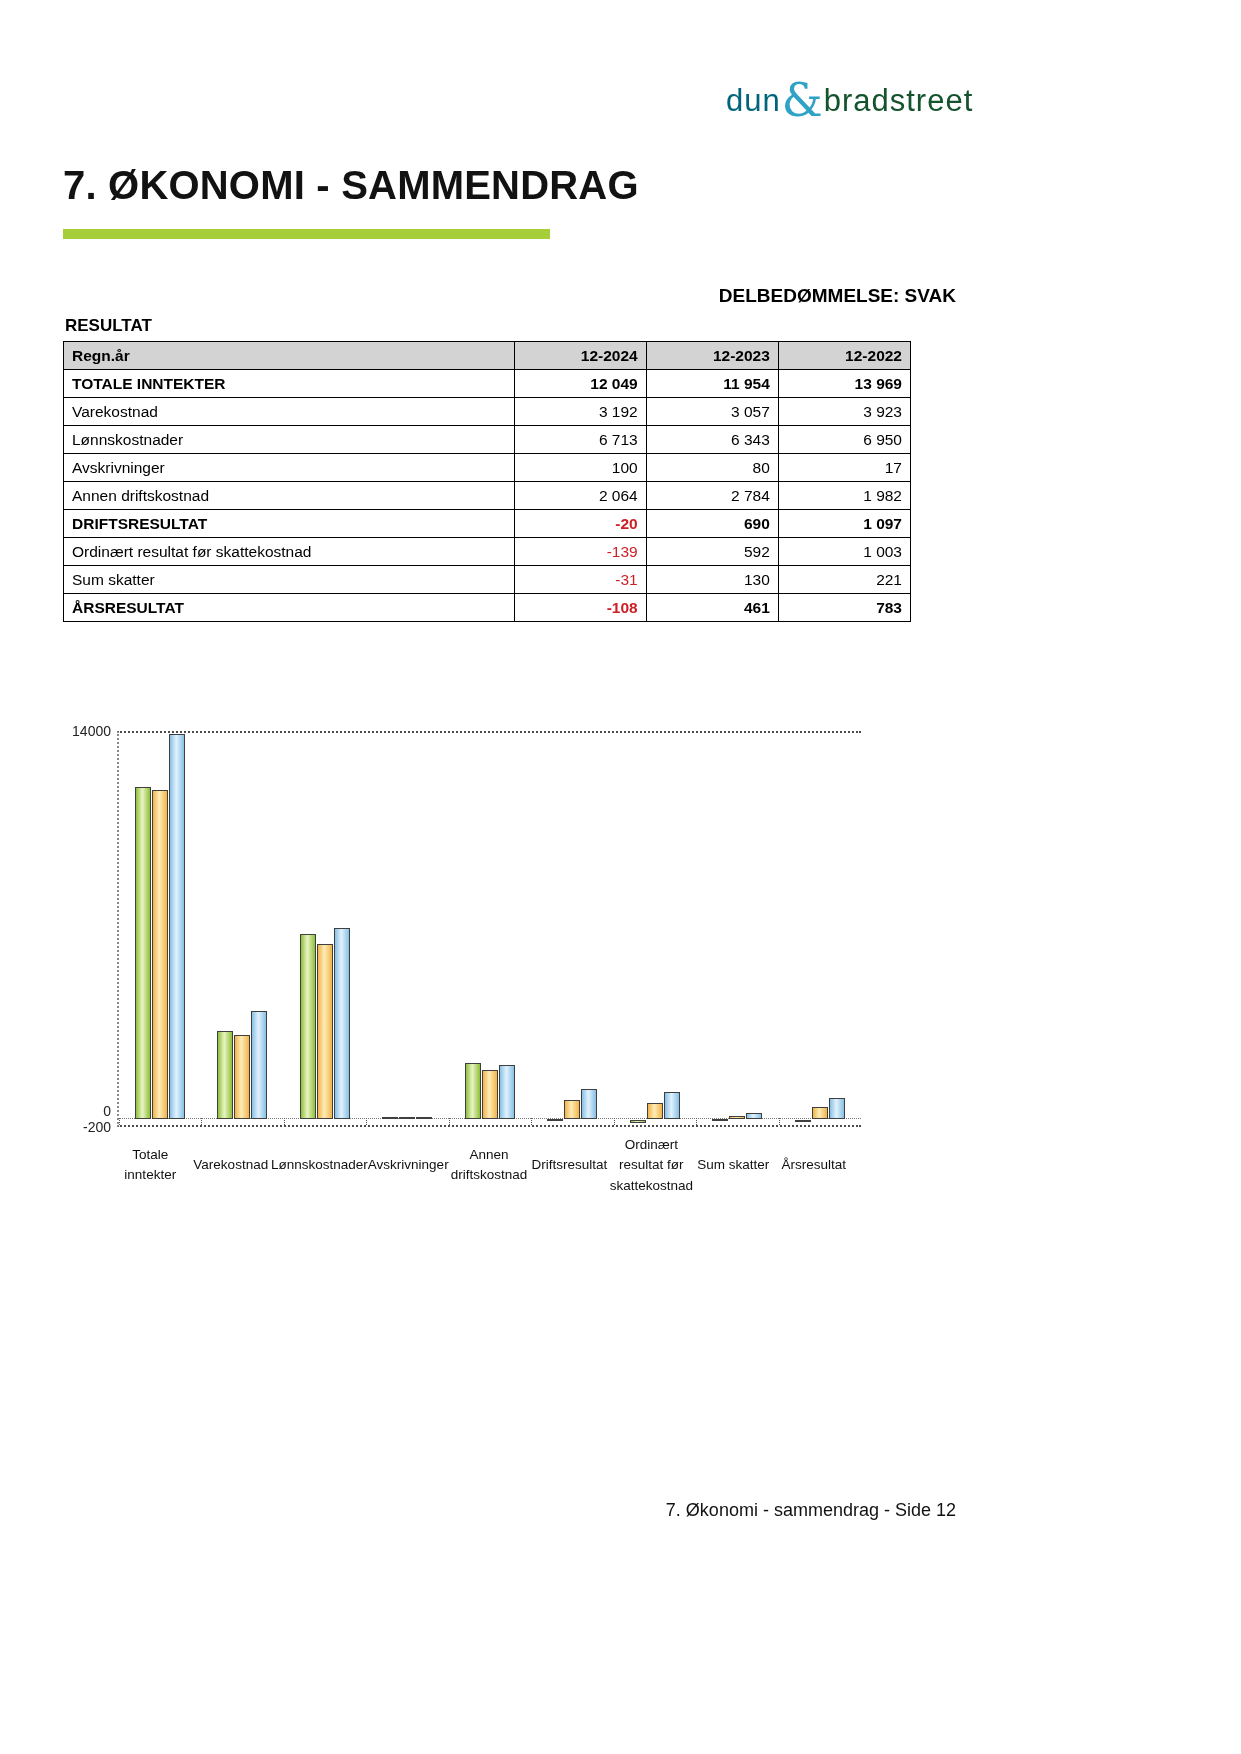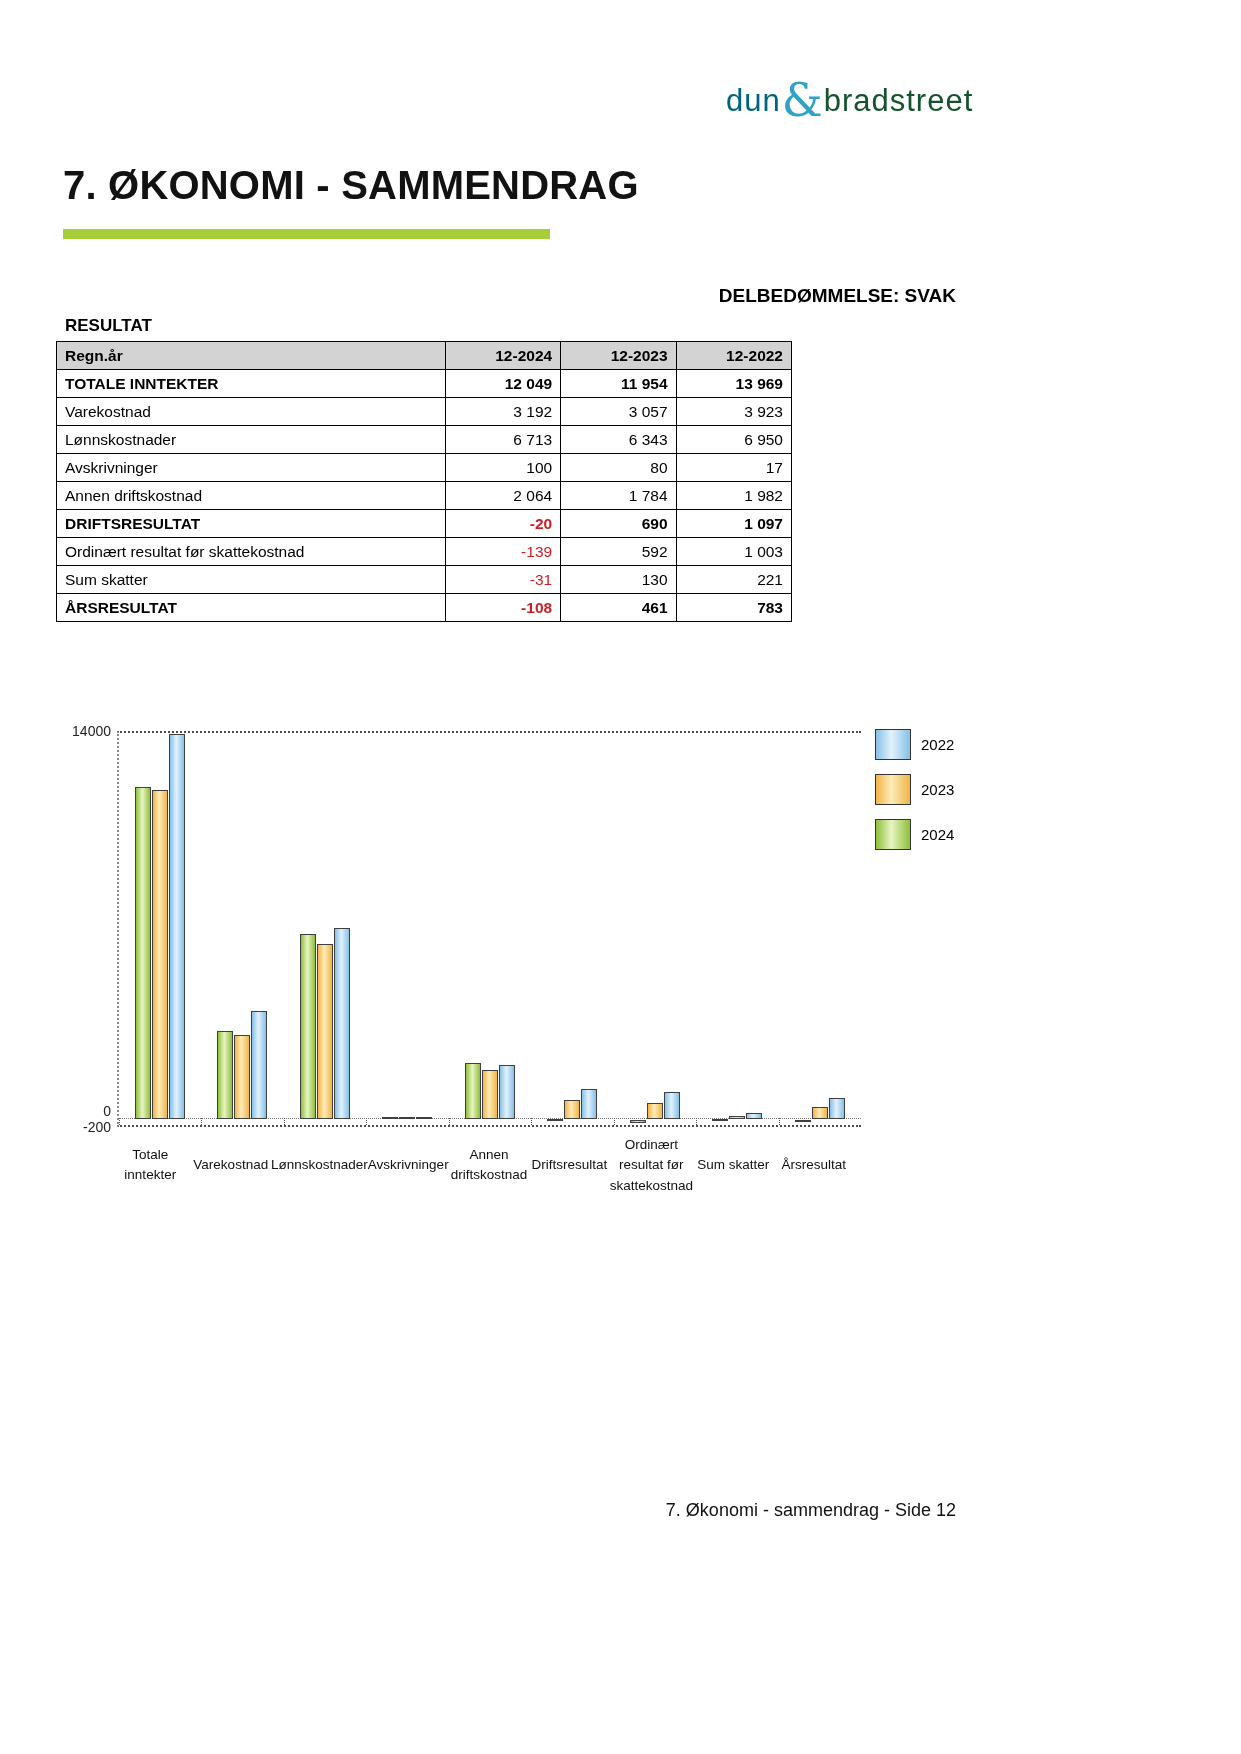--- a/index.html
+++ b/index.html
@@ -15,21 +15,21 @@
 
   
   .page-title { position:absolute; left:63px; top:163px; font-size:40px; font-weight:700; color:#121212; letter-spacing:0.2px; }
   .title-rule { position:absolute; left:63px; top:229px; width:487px; height:10px; background:#a6ce38; }
 
   .assessment { position:absolute; left:63px; top:285px; width:893px; text-align:right; font-size:19px; font-weight:700; }
   .section-label { position:absolute; left:65px; top:316px; font-size:17px; font-weight:700; }
   .units-note { position:absolute; left:63px; top:317px; width:893px; text-align:right; font-size:16px; }
 
   
-  .results-table { position:absolute; left:56px; top:341px; width:736px; border-collapse:collapse; font-size:15.5px; }
+  .results-table { position:absolute; left:63px; top:341px; width:848px; border-collapse:collapse; font-size:15.5px; }
   .results-table th, .results-table td { border:1px solid #000; height:28px; padding:3px 8px; vertical-align:middle; }
   .results-table th { background:#d3d3d3; font-weight:700; }
   .results-table th.label-head { text-align:left; width:476px; }
   .results-table th.year-head { text-align:right; width:139px; }
   .results-table td.label-cell { text-align:left; }
   .results-table td.num-cell { text-align:right; }
   .results-table tr.bold-row td { font-weight:700; }
   .results-table td.negative { color:#cc2027; }
 
   
@@ -102,21 +102,21 @@
         </tr>
         <tr>
           <td class="label-cell">Avskrivninger</td>
           <td class="num-cell">100</td>
           <td class="num-cell">80</td>
           <td class="num-cell">17</td>
         </tr>
         <tr>
           <td class="label-cell">Annen driftskostnad</td>
           <td class="num-cell">2 064</td>
-          <td class="num-cell">1 784</td>
+          <td class="num-cell">2 784</td>
           <td class="num-cell">1 982</td>
         </tr>
         <tr class="bold-row">
           <td class="label-cell">DRIFTSRESULTAT</td>
           <td class="num-cell negative">-20</td>
           <td class="num-cell">690</td>
           <td class="num-cell">1 097</td>
         </tr>
         <tr>
           <td class="label-cell">Ordinært resultat før skattekostnad</td>
@@ -220,31 +220,17 @@
           <div>skattekostnad</div>
         </div>
         <div class="cat-label">
           <div>Sum skatter</div>
         </div>
         <div class="cat-label">
           <div>Årsresultat</div>
         </div>
       </div>
 
-    <div class="legend">
-      <div class="legend-entry">
-        <span class="swatch" style="background: linear-gradient(90deg, rgb(134, 192, 230) 0%, rgb(226, 242, 252) 45%, rgb(134, 192, 230) 100%);"></span>
-        <span class="legend-label">2022</span>
-      </div>
-      <div class="legend-entry">
-        <span class="swatch" style="background: linear-gradient(90deg, rgb(242, 180, 72) 0%, rgb(253, 236, 185) 45%, rgb(242, 180, 72) 100%);"></span>
-        <span class="legend-label">2023</span>
-      </div>
-      <div class="legend-entry">
-        <span class="swatch" style="background: linear-gradient(90deg, rgb(143, 191, 58) 0%, rgb(233, 245, 196) 45%, rgb(143, 191, 58) 100%);"></span>
-        <span class="legend-label">2024</span>
-      </div>
-    </div>
   </div>
 
   <div class="footer">7. Økonomi - sammendrag - Side 12</div>
 
 </div>
 
 </body></html>

